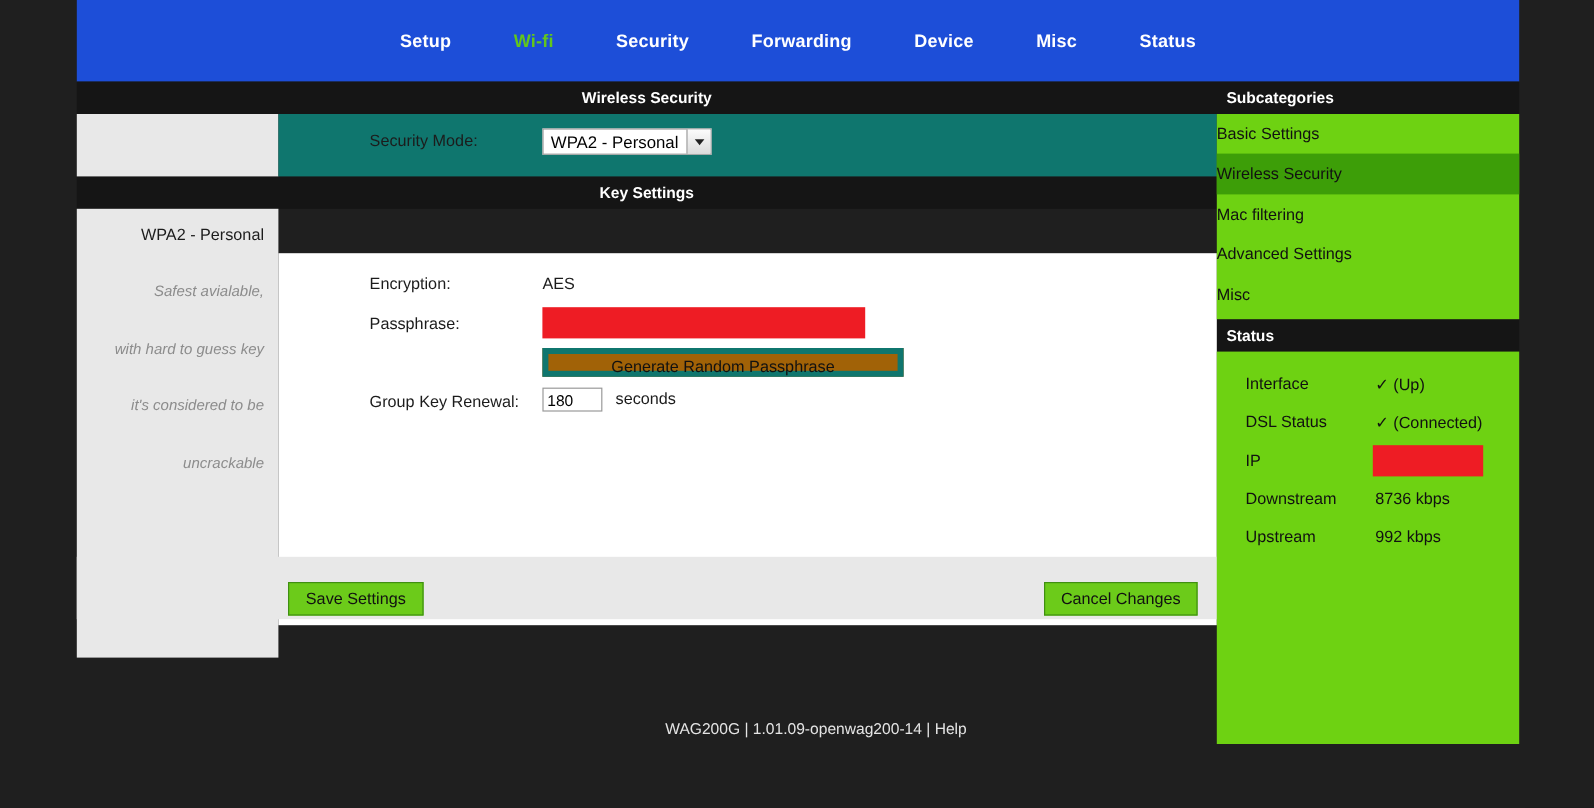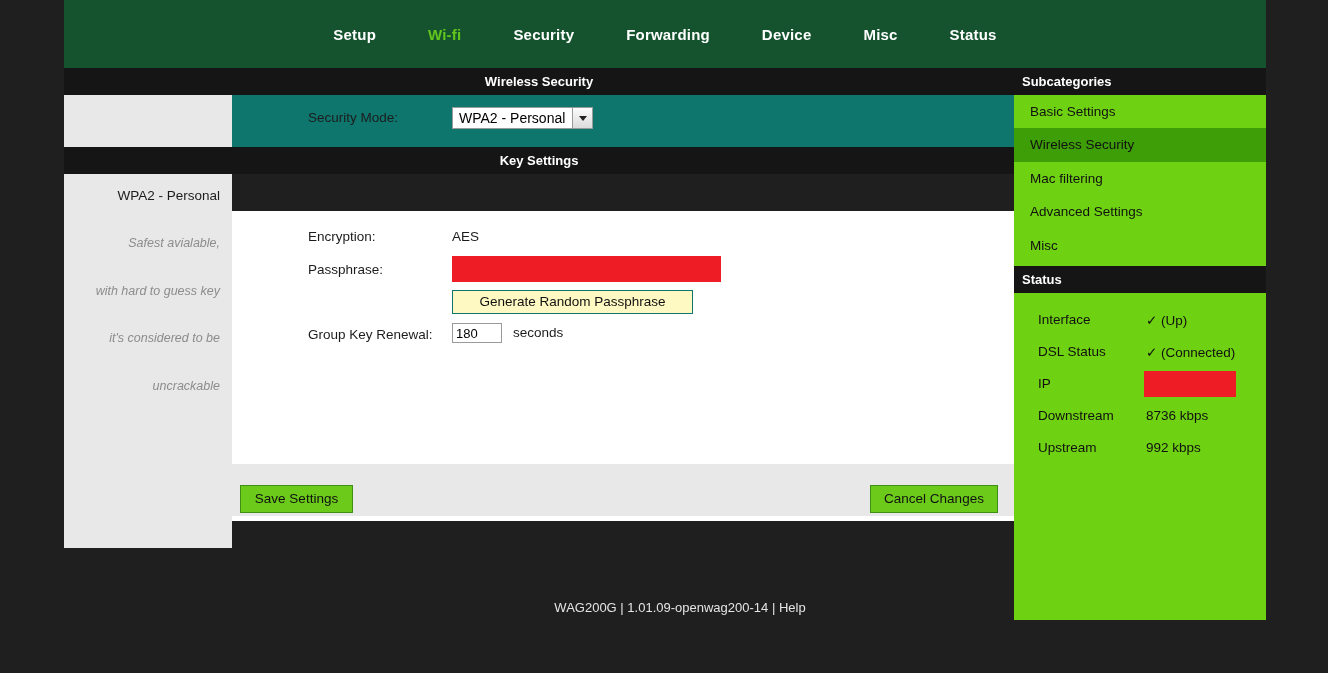--- a/index.html
+++ b/index.html
@@ -30,21 +30,21 @@
     width: 1202px;
     height: 548px;
   }
 
   
   .navbar {
     position: absolute;
     left: 0; top: 0;
     width: 1202px;
     height: 68px;
-    background: #14532d;
+    background: #1d4ed8;
   }
   .nav-inner {
     position: absolute;
     left: 0; top: 0;
     width: 1202px;
     height: 68px;
     display: flex;
     align-items: center;
     justify-content: center;
   }
@@ -198,24 +198,24 @@
   .redacted-input {
     position: absolute;
     left: 220px; top: 45px;
     width: 269px;
     height: 26px;
     background: #ee1c24;
   }
   .gen-btn {
     position: absolute;
     left: 220px; top: 79px;
-    width: 241px;
+    width: 301px;
     height: 24px;
-    background: #fef9c3;
-    border: 1px solid #0f766e;
+    background: #a16207;
+    border: 5px solid #0f766e;
     box-sizing: border-box;
     color: #111111;
     font-size: 13.5px;
     line-height: 22px;
     text-align: center;
     cursor: pointer;
   }
   .num-input {
     position: absolute;
     left: 220px; top: 112px;
@@ -261,21 +261,21 @@
   .sidebar {
     position: absolute;
     left: 950px; top: 95px;
     width: 252px;
     height: 171px;
     background: #6ed212;
   }
   .side-item {
     height: 33.4px;
     line-height: 33.4px;
-    padding-left: 16px;
+    padding-left: 0;
     font-size: 13.5px;
     color: #111111;
     cursor: pointer;
     box-sizing: border-box;
   }
   .side-item.active { background: #3d9e08; }
 
   .statuspanel {
     position: absolute;
     left: 950px; top: 293px;

